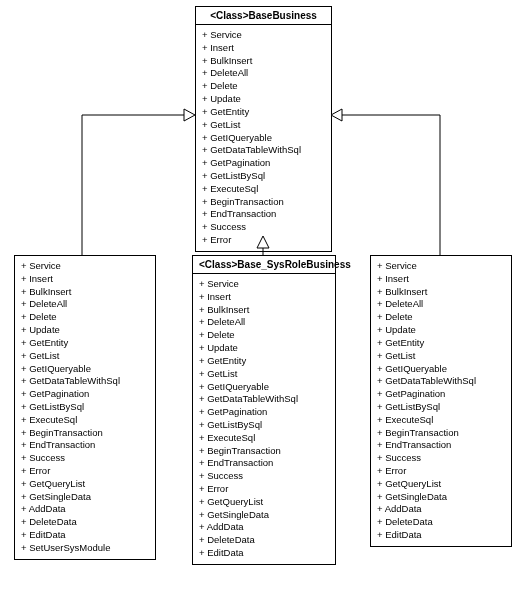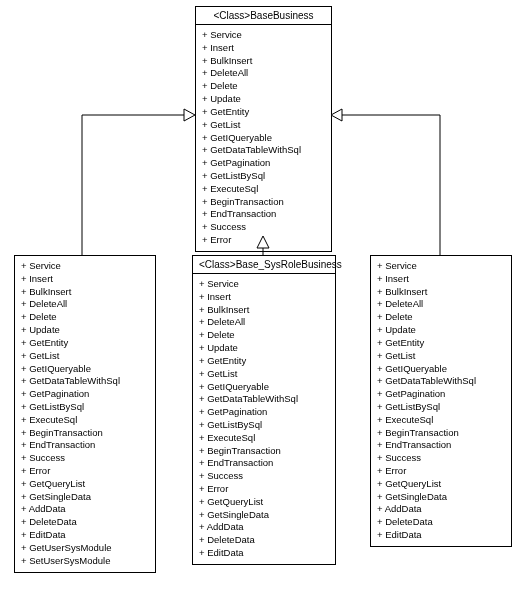--- a/index.html
+++ b/index.html
@@ -1,17 +1,17 @@
 <!DOCTYPE html>
 <html><head>
 <meta charset="utf-8">
 <style>
 body{margin:0;font-family:"Segoe UI",Arial,sans-serif;font-size:10px;width:518px;height:591px;position:relative;background:#fff}
 .class-box{position:absolute;border:1px solid #000;background:#fff}
-.class-header{border-bottom:1px solid #000;text-align:center;padding:3px 6px;font-size:10px;font-weight:normal}
+.class-header{border-bottom:1px solid #000;text-align:center;padding:3px 6px;font-size:10px;font-weight:bold}
 .class-body{padding:4px 6px}
 .member{white-space:nowrap;line-height:1.35;font-size:9.5px}
 svg{position:absolute;top:0;left:0;pointer-events:none}
 </style>
 </head>
 <body>
 
 <div class="class-box" style="left:195px;top:6px;width:135px">
   <div class="class-header">&lt;Class&gt;BaseBusiness</div>
   <div class="class-body">
@@ -52,21 +52,20 @@
       <div class="member">+ ExecuteSql</div>
       <div class="member">+ BeginTransaction</div>
       <div class="member">+ EndTransaction</div>
       <div class="member">+ Success</div>
       <div class="member">+ Error</div>
       <div class="member">+ GetQueryList</div>
       <div class="member">+ GetSingleData</div>
       <div class="member">+ AddData</div>
       <div class="member">+ DeleteData</div>
       <div class="member">+ EditData</div>
-      <div class="member">+ GetUserSysModule</div>
       <div class="member">+ SetUserSysModule</div>
     </div>
 </div>
 
 <div class="class-box" style="left:192px;top:255px;width:142px">
   <div class="class-header">&lt;Class&gt;Base_SysRoleBusiness</div>
   <div class="class-body">
       <div class="member">+ Service</div>
       <div class="member">+ Insert</div>
       <div class="member">+ BulkInsert</div>

